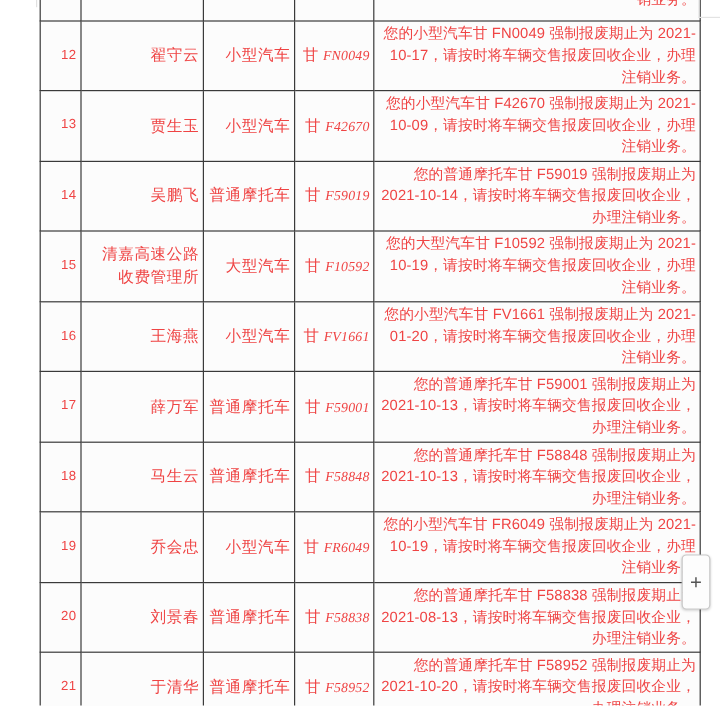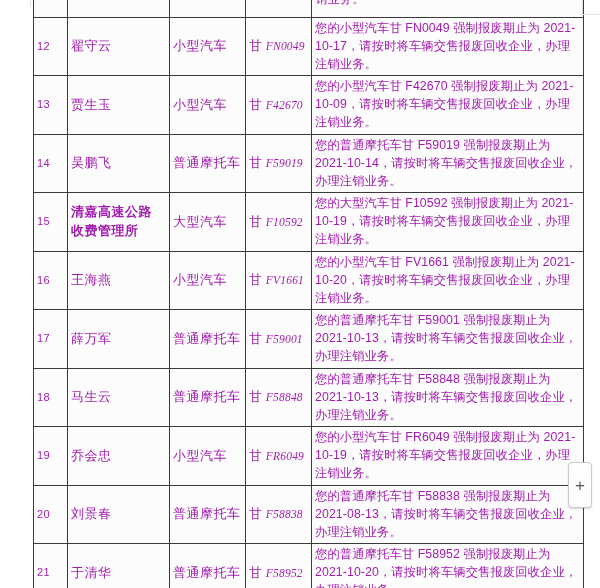--- a/index.html
+++ b/index.html
@@ -39,22 +39,22 @@
   table.notice-table {
     border-collapse: collapse;
     width: 550px;
     table-layout: fixed;
     background: #fbfbfb;
   }
   table.notice-table td {
     border: 1.4px solid #3a3a3a;
     padding: 2px 3px;
     vertical-align: middle;
-    text-align: left;
-    color: #a21caf;
+    text-align: right;
+    color: #ef4444;
     background: #fcfcfc;
     line-height: 1.45;
   }
 
   
   col.c-index  { width: 34px; }
   col.c-name   { width: 102px; }
   col.c-type   { width: 76px; }
   col.c-plate  { width: 66px; }
   col.c-msg    { width: 272px; }
@@ -62,21 +62,21 @@
   .cell-index {
     font-size: 11px;
     font-family: Liberation Sans, sans-serif;
     letter-spacing: 0.5px;
   }
   .cell-name {
     font-size: 13px;
     letter-spacing: 0.5px;
     white-space: normal;
   }
-  .cell-name .name-line { display: block; font-weight: bold; }
+  .cell-name .name-line { display: block; }
   .cell-type {
     font-size: 13px;
     letter-spacing: 0.5px;
     white-space: nowrap;
   }
   .cell-plate {
     font-size: 11.5px;
     white-space: nowrap;
     letter-spacing: 0.3px;
   }
@@ -202,21 +202,21 @@
             </td>
             <td class="cell-type">大型汽车</td>
             <td class="cell-plate"><span class="plate-prefix">甘</span> <span class="plate-num">F10592</span></td>
             <td class="cell-msg">您的大型汽车甘 F10592 强制报废期止为 2021-10-19，请按时将车辆交售报废回收企业，办理注销业务。</td>
           </tr>
           <tr class="data-row">
             <td class="cell-index">16</td>
             <td class="cell-name">王海燕</td>
             <td class="cell-type">小型汽车</td>
             <td class="cell-plate"><span class="plate-prefix">甘</span> <span class="plate-num">FV1661</span></td>
-            <td class="cell-msg">您的小型汽车甘 FV1661 强制报废期止为 2021-10-20，请按时将车辆交售报废回收企业，办理注销业务。</td>
+            <td class="cell-msg">您的小型汽车甘 FV1661 强制报废期止为 2021-01-20，请按时将车辆交售报废回收企业，办理注销业务。</td>
           </tr>
           <tr class="data-row">
             <td class="cell-index">17</td>
             <td class="cell-name">薛万军</td>
             <td class="cell-type">普通摩托车</td>
             <td class="cell-plate"><span class="plate-prefix">甘</span> <span class="plate-num">F59001</span></td>
             <td class="cell-msg">您的普通摩托车甘 F59001 强制报废期止为 2021-10-13，请按时将车辆交售报废回收企业，办理注销业务。</td>
           </tr>
           <tr class="data-row">
             <td class="cell-index">18</td>

